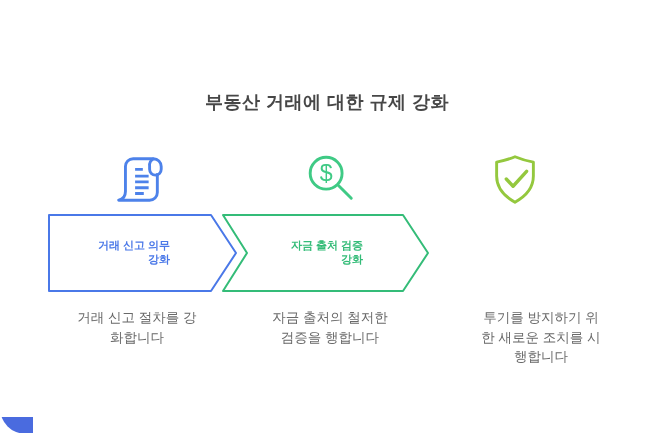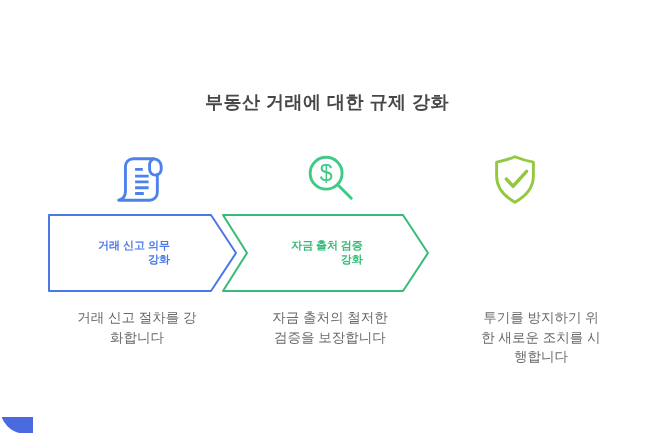--- a/index.html
+++ b/index.html
@@ -46,21 +46,21 @@
     display: flex;
     align-items: center;
     justify-content: center;
     text-align: right;
     font-size: 11px;
     font-weight: bold;
     line-height: 1.25;
     white-space: pre-line;
   }
   .step-1 .step-label { padding: 0 26px 0 8px; color: #4a78e8; }
-  .step-2 .step-label { padding: 0 26px 0 28px; color: #34bc78; font-family: Liberation Serif, serif; }
+  .step-2 .step-label { padding: 0 26px 0 28px; color: #34bc78; }
   .step-3 .step-label { padding: 0 26px 0 28px; color: #94c83e; }
 
   .step-desc {
     position: absolute;
     top: 308px;
     width: 170px;
     text-align: center;
     font-size: 13.5px;
     line-height: 1.45;
     color: #696969;
@@ -127,20 +127,20 @@
       <polygon points="1,1 181,1 206,39 181,77 1,77 25,39" fill="#ffffff" stroke="#34bc78" stroke-width="2" stroke-linejoin="round"></polygon>
     </svg>
     <div class="step-label">자금 출처 검증
 강화</div>
   </div>
 
 
   <div class="step-desc desc-1">거래 신고 절차를 강
 화합니다</div>
   <div class="step-desc desc-2">자금 출처의 철저한
-검증을 보장합니다</div>
+검증을 행합니다</div>
   <div class="step-desc desc-3">투기를 방지하기 위
 한 새로운 조치를 시
 행합니다</div>
 
   <div class="watermark-square"></div>
 
 </div>
 
 </body></html>

